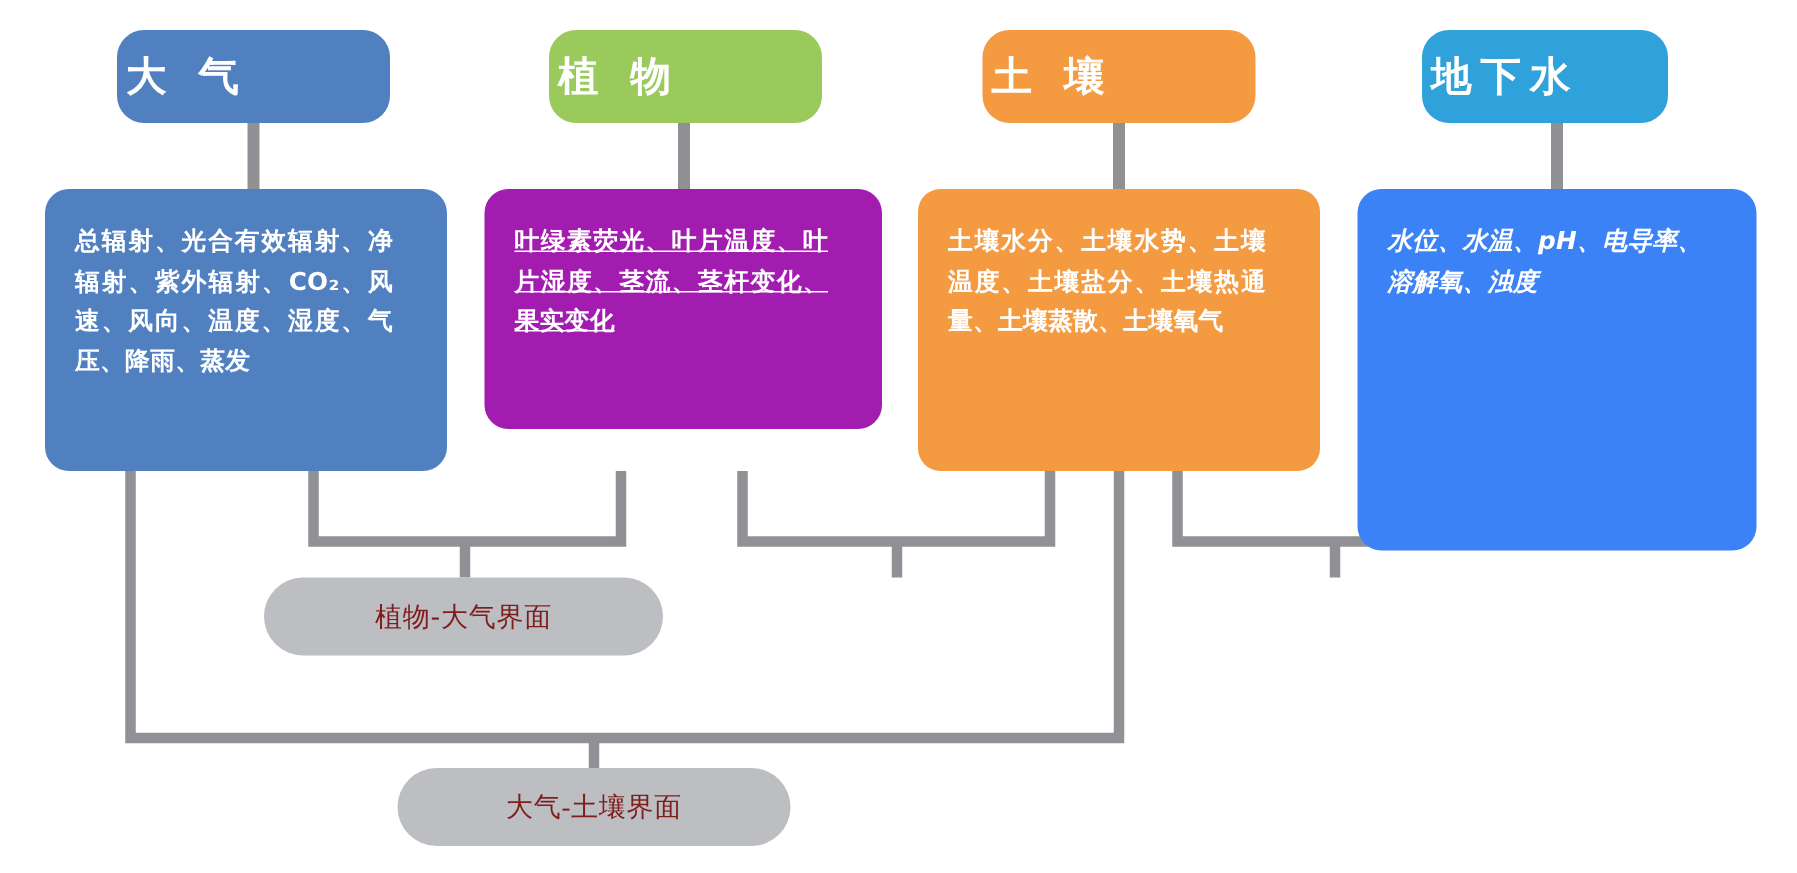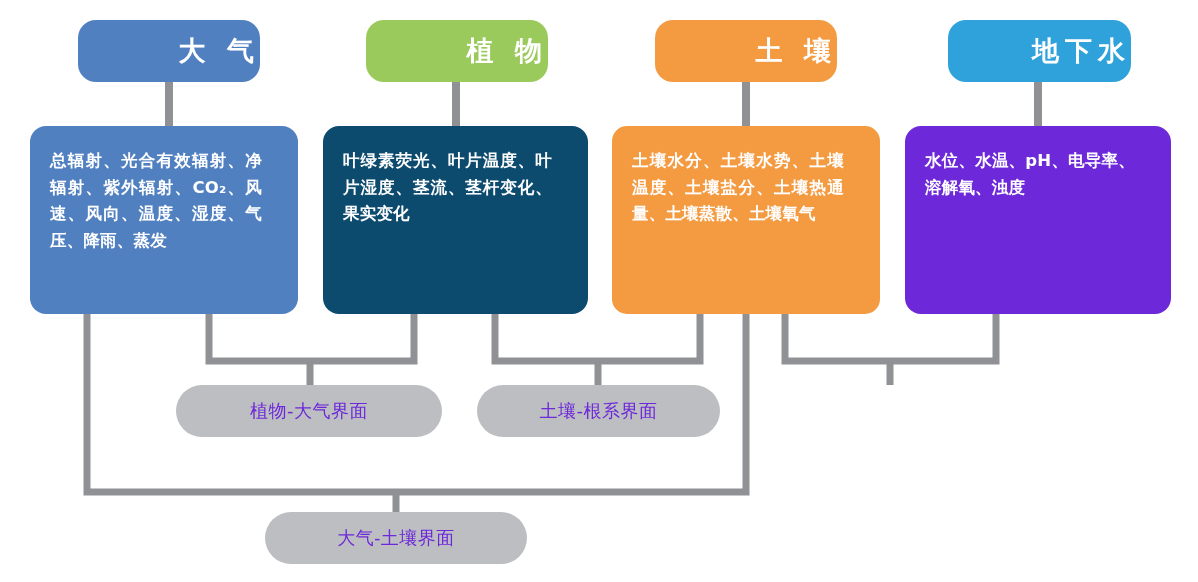--- a/index.html
+++ b/index.html
@@ -23,21 +23,21 @@
     left: 0; top: 0;
     width: 1198px;
     height: 582px;
   }
   
   .header-box {
     position: absolute;
     border-radius: 18px;
     display: flex;
     align-items: center;
-    justify-content: flex-end;
+    justify-content: flex-start;
     color: #ffffff;
     font-size: 27px;
     font-weight: 700;
     letter-spacing: 6px;
     text-indent: 6px;
     z-index: 3;
   }
   
   .content-box {
     position: absolute;
@@ -57,21 +57,21 @@
     display: block;
   }
   
   .iface-pill {
     position: absolute;
     border-radius: 28px;
     background: #bdbec2;
     display: flex;
     align-items: center;
     justify-content: center;
-    color: #6d28d9;
+    color: #7f1d1d;
     font-size: 18px;
     font-weight: 400;
     letter-spacing: 0.5px;
     z-index: 3;
   }
 </style>
 </head>
 <body>
 
 <div id="stage">
@@ -106,46 +106,43 @@
   </div>
 
   <div class="header-box" style="left:366px; top:20px; width:182px; height:62px; background:#9ac95c;">
     <span>植 物</span>
   </div>
 
   <div class="header-box" style="left:655px; top:20px; width:182px; height:62px; background:#f49b42;">
     <span>土 壤</span>
   </div>
 
-  <div class="header-box" style="left:948px; top:20px; width:183px; height:62px; background:#2fa2db;">
+  <div class="header-box" style="left:948px; top:20px; width:164px; height:62px; background:#2fa2db;">
     <span>地下水</span>
   </div>
 
   <div class="content-box" style="left:30px; top:126px; width:268px; height:188px; background:#5180c1;">
     <span class="txt">总辐射、光合有效辐射、净辐射、紫外辐射、CO₂、风速、风向、温度、湿度、气压、降雨、蒸发</span>
   </div>
 
-  <div class="content-box" style="left:323px; top:126px; width:265px; height:188px; background:#0c4a6e;">
+  <div class="content-box" style="left:323px; top:126px; width:265px; height:160px; background:#a21caf;text-decoration:underline;">
     <span class="txt">叶绿素荧光、叶片温度、叶片湿度、茎流、茎杆变化、果实变化</span>
   </div>
 
   <div class="content-box" style="left:612px; top:126px; width:268px; height:188px; background:#f49b42;border-radius:15px;">
     <span class="txt">土壤水分、土壤水势、土壤温度、土壤盐分、土壤热通量、土壤蒸散、土壤氧气</span>
   </div>
 
-  <div class="content-box" style="left:905px; top:126px; width:266px; height:188px; background:#6d28d9;">
+  <div class="content-box" style="left:905px; top:126px; width:266px; height:241px; background:#3b82f6;font-style:italic;">
     <span class="txt">水位、水温、pH、电导率、溶解氧、浊度</span>
   </div>
 
   <div class="iface-pill" style="left:176px; top:385px; width:266px; height:52px;">
     <span>植物-大气界面</span>
   </div>
 
-  <div class="iface-pill" style="left:477px; top:385px; width:243px; height:52px;">
-    <span>土壤-根系界面</span>
-  </div>
 
 
   <div class="iface-pill" style="left:265px; top:512px; width:262px; height:52px;font-family:Liberation Serif, serif;">
     <span>大气-土壤界面</span>
   </div>
 
 </div>
 
 </body></html>

